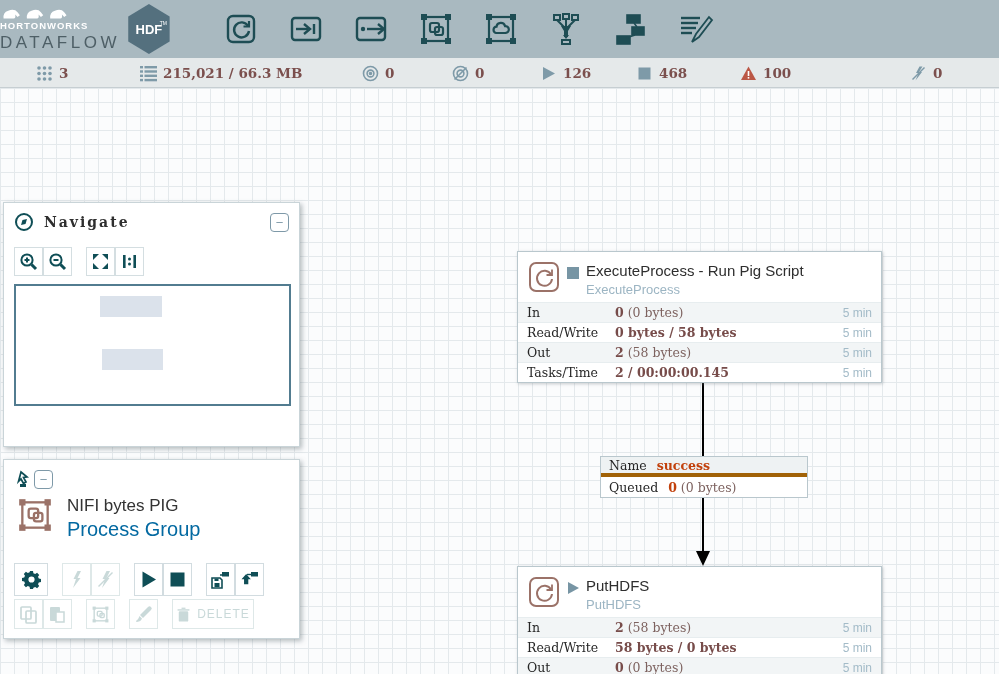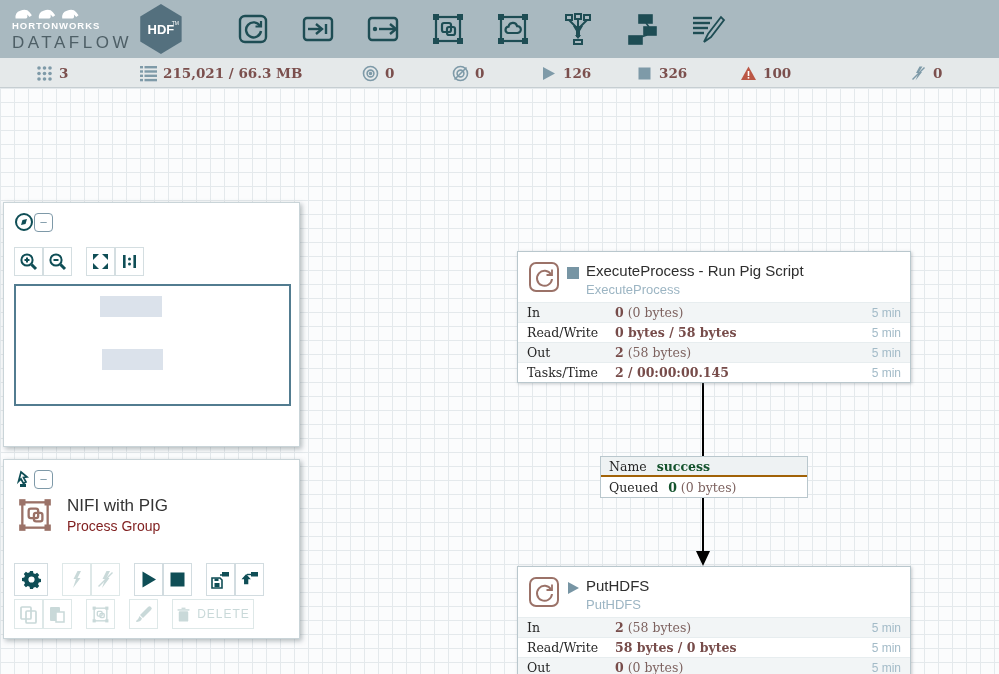--- a/index.html
+++ b/index.html
@@ -1,20 +1,20 @@
 <!DOCTYPE html>
 <html><head>
 <meta charset="utf-8">
 <style>
   * { margin:0; padding:0; box-sizing:border-box; }
   html,body { width:999px; height:674px; overflow:hidden; font-family:"Liberation Sans",sans-serif; background:#fbfcfd; }
 
   
   .app-header { position:absolute; left:0; top:0; width:999px; height:58px; background:#a9b9c0; display:flex; align-items:center; }
-  .brand { display:flex; align-items:center; margin-left:12px; position:relative;text-align:center; }
+  .brand { display:flex; align-items:center; position:relative;text-align:center; }
   .brand-text { display:flex; flex-direction:column; align-items:flex-start; }
   .brand-elephants { height:14px; margin-left:2px; }
   .brand-line1 { color:#ffffff; font-size:9.5px; font-weight:bold; letter-spacing:1px; }
   .brand-line2 { color:#4e5f66; font-size:17px; letter-spacing:3.5px; font-weight:500; margin-top:2px; }
   .hdf-hex { width:46px; height:50px; background:#54707e; clip-path:polygon(50% 0,95% 25%,95% 75%,50% 100%,5% 75%,5% 25%); display:flex; align-items:center; justify-content:center; margin-left:6px; color:#fff; font-weight:bold; font-size:13px; position:relative; }
   .hdf-tm { font-size:5px; position:absolute; top:16px; right:5px; font-weight:normal; }
   .toolbar { display:flex; align-items:center; gap:27px; margin-left:50px; }
   .tb-btn { width:38px; height:40px; display:flex; align-items:center; justify-content:center; color:#1e4d54; cursor:pointer; }
   .tb-btn svg { width:36px; height:36px; }
 
@@ -44,55 +44,55 @@
   .minimap { position:absolute; left:10px; top:81px; width:277px; height:122px; border:2px solid #527c90; background:#fff; cursor:pointer; }
   .mm-rect { position:absolute; background:#dbe2eb; }
   .mm-r1 { left:84px; top:10px; width:62px; height:21px; }
   .mm-r2 { left:86px; top:63px; width:61px; height:21px; }
 
   .op-panel { left:3px; top:371px; width:297px; height:180px; }
   .op-sel { position:absolute; left:11px; top:36px; display:flex; }
   .op-sel-icon { width:40px; height:38px; color:#9b7268; }
   .op-sel-text { margin-left:12px; }
   .op-sel-name { font-size:17px; color:#333; }
-  .op-sel-type { font-size:14px; color:#7f1d1d; margin-top:2px; }
+  .op-sel-type { font-size:20px; color:#0369a1; margin-top:2px; }
   .op-id { position:absolute; left:12px; top:82px; font-size:13.5px; color:#7b4f4d; }
   .op-row { position:absolute; display:flex; }
   .op-row1 { left:10px; top:103px; }
   .op-row2 { left:10px; top:139px; }
   .op-btn { width:29px; height:33px; border:1px solid #d2dce0; background:#fff; display:flex; align-items:center; justify-content:center; color:#0f4e56; cursor:pointer; }
   .op-btn.w34 { width:34px; }
   .op-btn.disabled { color:#c9d9d9; border-color:#dee8e8; cursor:default; }
   .op-btn svg { width:19px; height:19px; }
   .op-btn.r2 { height:30px; }
   .op-gap { width:14px; }
   .delete-btn { width:82px; gap:6px; }
   .delete-label { font-size:12px; letter-spacing:1px; color:#c9d9d9; }
 
   
-  .proc { position:absolute; width:394px; background:#fff; border:1px solid #b9c7cd; box-shadow:1px 1px 3px rgba(120,130,135,.4); cursor:pointer; }
+  .proc { position:absolute; width:365px; background:#fff; border:1px solid #b9c7cd; box-shadow:1px 1px 3px rgba(120,130,135,.4); cursor:pointer; }
   .proc-head { height:50px; position:relative; }
   .proc-icon { position:absolute; left:9px; top:8px; width:34px; height:34px; color:#9b7268; }
   .proc-state { position:absolute; left:48px; top:14px; width:14px; height:14px; color:#7795a4; }
   .proc-name { position:absolute; left:68px; top:10px; font-size:15px; color:#2e2e2e; }
   .proc-type { position:absolute; left:68px; top:30px; font-size:13px; color:#9cb5c3; }
   .stat-row { height:20px; display:flex; align-items:center; padding:0 9px; font-size:12.5px; border-top:1px solid #e7edef; }
   .stat-row.odd { background:#f2f5f6; }
   .stat-label { font-family:"DejaVu Serif",serif; color:#262626; width:88px; }
   .stat-val { font-family:"DejaVu Serif",serif; font-weight:bold; color:#774c4a; }
   .stat-detail { font-family:"DejaVu Serif",serif; color:#7d625f; margin-left:4px; }
   .stat-win { margin-left:auto; color:#a3bbc8; font-size:12px; }
 
   
   .conn-svg { position:absolute; left:690px; top:295px; width:26px; height:184px; }
   .conn-label { position:absolute; left:600px; top:368px; width:208px; border:1px solid #b9c7cd; background:#fff; cursor:pointer; }
   .conn-row { height:20px; display:flex; align-items:center; padding:0 8px; font-size:12.5px; font-family:"DejaVu Serif",serif; }
-  .conn-row.first { background:#eef2f3; border-bottom:2px solid #a16207; }
+  .conn-row.first { background:#eef2f3; border-bottom:4px solid #a16207; }
   .conn-key { color:#262626; margin-right:10px; }
-  .conn-val { font-weight:bold; color:#14532d;text-align:center; }
+  .conn-val { font-weight:bold; color:#c2410c;text-align:center; }
   .conn-detail { color:#7d625f; margin-left:4px; }
 </style>
 </head>
 <body>
 
 <div class="app-header">
   <div class="brand">
     <div class="brand-text">
       <svg class="brand-elephants" viewBox="0 0 90 18" fill="#ffffff">
         <path d="M2 16 q-1 -8 6 -10 q8 -3 12 2 l3 4 l-3 2 l-3 -3 q1 5 -2 5 z"></path>
@@ -232,21 +232,21 @@
   <div class="sb-item" style="left:540px">
     <svg viewBox="0 0 17 17" fill="#7e9aa8">
       <path d="M3 2 L15 8.5 L3 15 Z"></path>
     </svg>
     <span class="sb-value">126</span>
   </div>
   <div class="sb-item" style="left:636px">
     <svg viewBox="0 0 17 17" fill="#7e9aa8">
       <rect x="2.5" y="2.5" width="12" height="12"></rect>
     </svg>
-    <span class="sb-value">326</span>
+    <span class="sb-value">468</span>
   </div>
   <div class="sb-item" style="left:740px">
     <svg viewBox="0 0 17 17">
       <path d="M8.5 1.5 L16 15 L1 15 Z" fill="#bb5745"></path>
       <rect x="7.7" y="6" width="1.6" height="5" fill="#fff"></rect>
       <rect x="7.7" y="12" width="1.6" height="1.6" fill="#fff"></rect>
     </svg>
     <span class="sb-value">100</span>
   </div>
   <div class="sb-item" style="left:910px">
@@ -349,20 +349,21 @@
     </div>
 
   </div>
 
   <div class="panel nav-panel">
     <div class="panel-header">
       <svg class="hdr-ico" viewBox="0 0 20 20" fill="none" stroke="#0f4e56" stroke-width="2">
         <circle cx="10" cy="10" r="8"></circle>
         <path d="M13 7 L11.5 12 L7 13 L8.5 8 Z" fill="#0f4e56" stroke="none"></path>
       </svg>
+      <span class="panel-title">Navigate</span>
       <div class="collapse-btn">−</div>
     </div>
     <div class="nav-toolbar">
       <div class="sq-btn">
         <svg viewBox="0 0 19 19" fill="none" stroke="currentColor" stroke-width="2">
           <circle cx="8" cy="8" r="5.6"></circle>
             <line x1="12.5" y1="12.5" x2="17" y2="17" stroke-width="3"></line>
           <line x1="5.5" y1="8" x2="10.5" y2="8"></line>
             <line x1="8" y1="5.5" x2="8" y2="10.5"></line>
         </svg>
@@ -410,21 +411,21 @@
       <svg class="op-sel-icon" viewBox="0 0 36 36" fill="none" stroke="currentColor" stroke-width="2.2">
         <rect x="6" y="6" width="24" height="24"></rect>
         <rect x="3" y="3" width="6" height="6" fill="currentColor" stroke="none"></rect>
         <rect x="27" y="3" width="6" height="6" fill="currentColor" stroke="none"></rect>
         <rect x="3" y="27" width="6" height="6" fill="currentColor" stroke="none"></rect>
         <rect x="27" y="27" width="6" height="6" fill="currentColor" stroke="none"></rect>
         <rect x="12" y="12" width="9" height="9" rx="2"></rect>
         <rect x="17" y="16" width="8" height="8" rx="2"></rect>
       </svg>
       <div class="op-sel-text">
-        <div class="op-sel-name">NIFI with PIG</div>
+        <div class="op-sel-name">NIFI bytes PIG</div>
         <div class="op-sel-type">Process Group</div>
       </div>
     </div>
 
     <div class="op-row op-row1">
       <div class="op-btn w34">
         <svg viewBox="0 0 19 19" fill="currentColor">
           <path d="M8 1 h3 l0.4 2.2 l1.8 0.8 l1.9 -1.2 l2.1 2.1 l-1.2 1.9 l0.8 1.8 L19 9 v3 l-2.2 0.4 l-0.8 1.8 l1.2 1.9 l-2.1 2.1 l-1.9 -1.2 l-1.8 0.8 L11 19 H8 l-0.4 -2.2 l-1.8 -0.8 l-1.9 1.2 l-2.1 -2.1 l1.2 -1.9 l-0.8 -1.8 L0 11 V8 l2.2 -0.4 l0.8 -1.8 L1.8 3.9 L3.9 1.8 l1.9 1.2 l1.8 -0.8 Z M9.5 6.4 a3.1 3.1 0 1 0 0 6.2 a3.1 3.1 0 0 0 0 -6.2 Z" fill-rule="evenodd"></path>
         </svg>
       </div>

